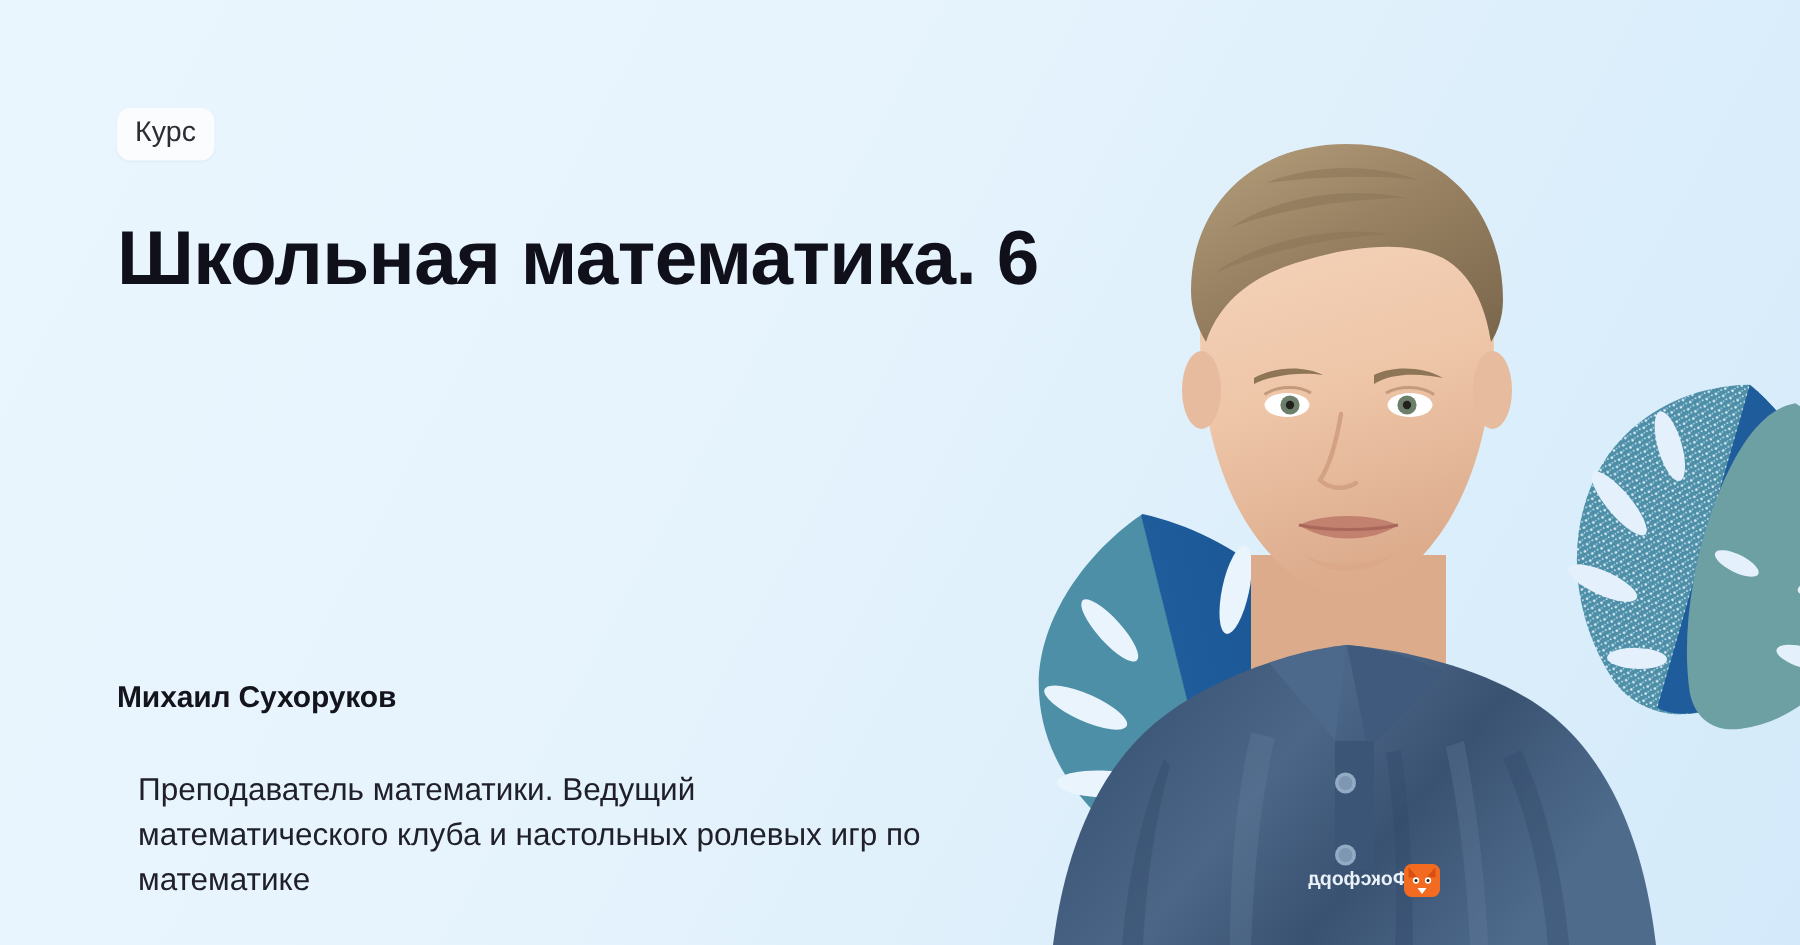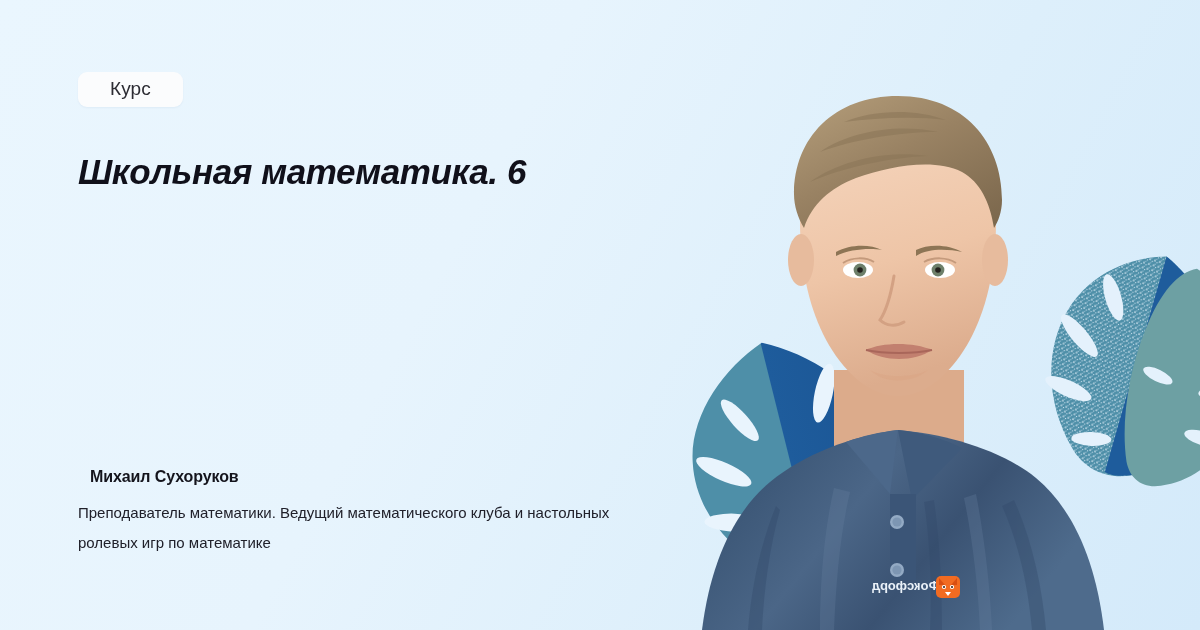--- a/index.html
+++ b/index.html
@@ -66,57 +66,56 @@
     height: 630px;
   }
   .badge {
     position: absolute;
     top: 72px;
     left: 0;
     display: inline-block;
     background: #fbfcfd;
     color: #2c2c33;
     border-radius: 9px;
-    padding: 7px 32px 8px;
+    padding: 7px 12px 8px;
     font-size: 19px;
     line-height: 20px;
     letter-spacing: .1px;
     box-shadow: 0 1px 2px rgba(20, 60, 110, .05);
   }
   .title {
     position: absolute;
     top: 122px;
     left: 0;
     width: 760px;
     margin: 0;
-    font-size: 35px;
+    font-size: 51px;
     line-height: 99px;
     font-weight: 700;
     letter-spacing: -0.4px;
     color: #10101a;
-    font-style: italic;
   }
   .author {
     position: absolute;
     top: 452px;
     left: 0;
-    margin: 12px;
-    font-size: 16px;
+    margin: 0;
+    font-size: 20px;
     line-height: 26px;
     font-weight: 700;
     letter-spacing: -0.1px;
     color: #14141c;
   }
   .desc {
     position: absolute;
     top: 498px;
     left: 0;
     width: 540px;
-    margin: 0;
-    font-size: 15px;
+    margin: 14px;
+    font-size: 21px;
     line-height: 30px;
     font-weight: 400;
     color: #20202a;
   }
 </style>
 </head>
 <body>
 
 <div class="card">
 

